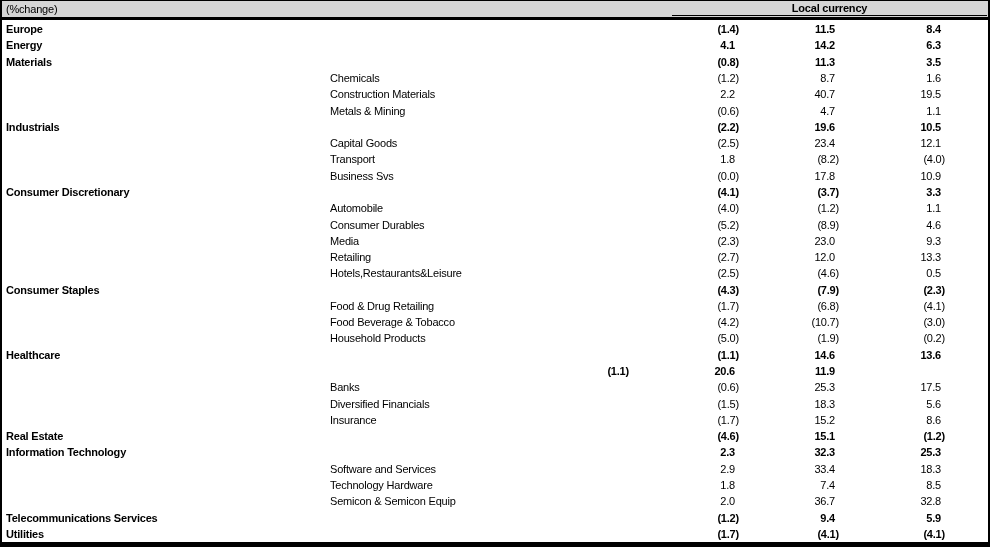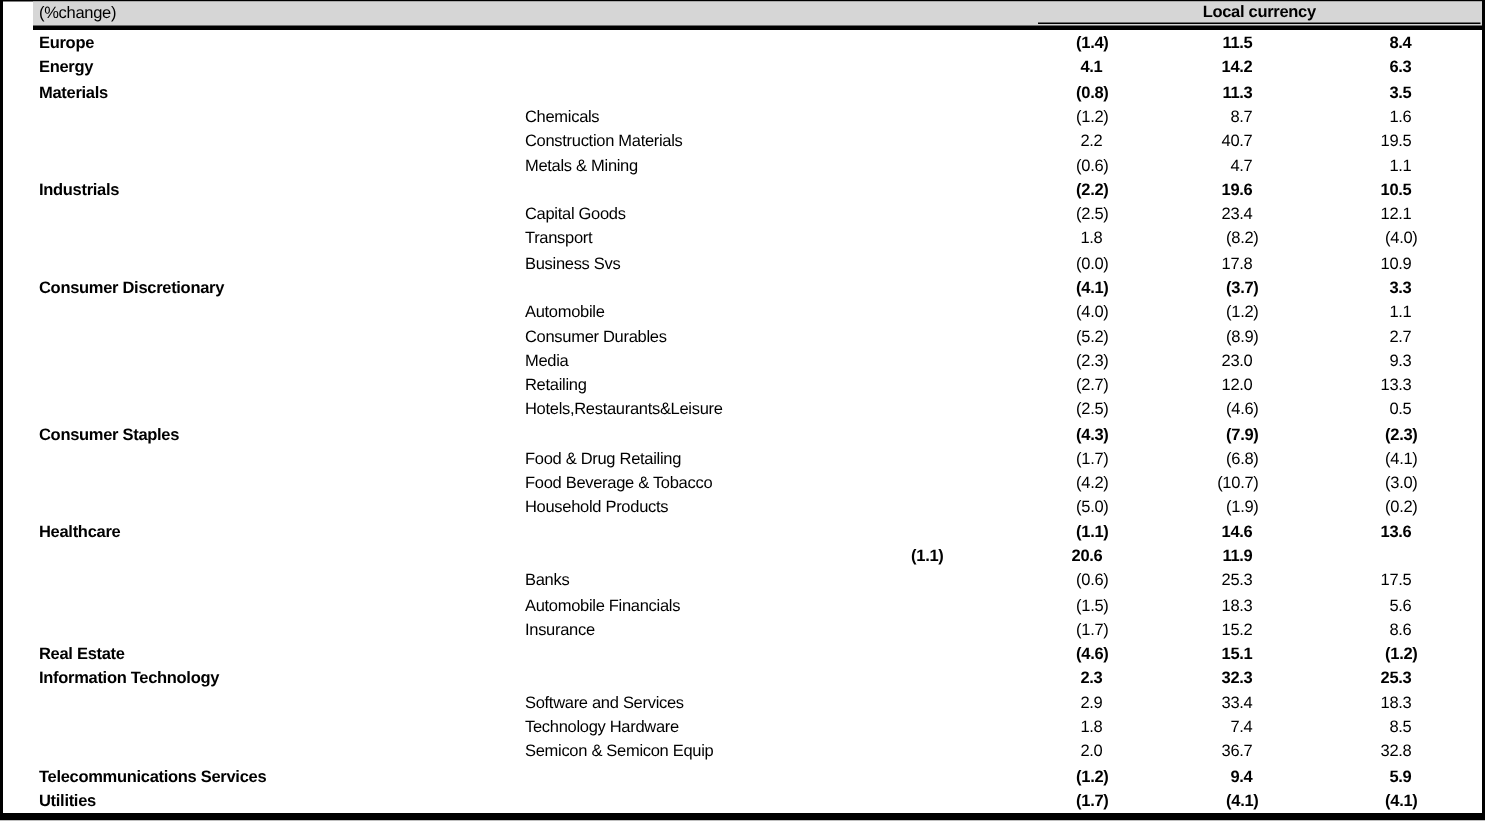--- a/index.html
+++ b/index.html
@@ -12,21 +12,20 @@
     font-size: 11px;
     color: #000;
     background: #fff;
     border-left: 2px solid #000;
     border-right: 2px solid #000;
     border-top: 1px solid #000;
     border-bottom: 5px solid #000;
     display: flex;
     flex-direction: column;
     letter-spacing: -0.2px;
-    padding-left: 20px;
   }
 
   
   .hdr {
     background: #d6d6d6;
     flex: 0 0 auto;
     border-bottom: 3px solid #000;
   }
   .hdr-row1 {
     height: 16px;
@@ -187,21 +186,21 @@
     <div class="num"><span>(4.0)</span></div>
     <div class="num"><span>(1.2)</span></div>
     <div class="num"><span class="pos">1.1</span></div>
   </div>
 
   <div class="row">
     <div class="c-group"></div>
     <div class="c-sub">Consumer Durables</div>
     <div class="num"><span>(5.2)</span></div>
     <div class="num"><span>(8.9)</span></div>
-    <div class="num"><span class="pos">2.7</span></div>
+    <div class="num"><span class="pos">4.6</span></div>
   </div>
 
   <div class="row">
     <div class="c-group"></div>
     <div class="c-sub">Media</div>
     <div class="num"><span>(2.3)</span></div>
     <div class="num"><span class="pos">23.0</span></div>
     <div class="num"><span class="pos">9.3</span></div>
   </div>
 
@@ -271,21 +270,21 @@
   <div class="row">
     <div class="c-group"></div>
     <div class="c-sub">Banks</div>
     <div class="num"><span>(0.6)</span></div>
     <div class="num"><span class="pos">25.3</span></div>
     <div class="num"><span class="pos">17.5</span></div>
   </div>
 
   <div class="row">
     <div class="c-group"></div>
-    <div class="c-sub">Automobile Financials</div>
+    <div class="c-sub">Diversified Financials</div>
     <div class="num"><span>(1.5)</span></div>
     <div class="num"><span class="pos">18.3</span></div>
     <div class="num"><span class="pos">5.6</span></div>
   </div>
 
   <div class="row">
     <div class="c-group"></div>
     <div class="c-sub">Insurance</div>
     <div class="num"><span>(1.7)</span></div>
     <div class="num"><span class="pos">15.2</span></div>

